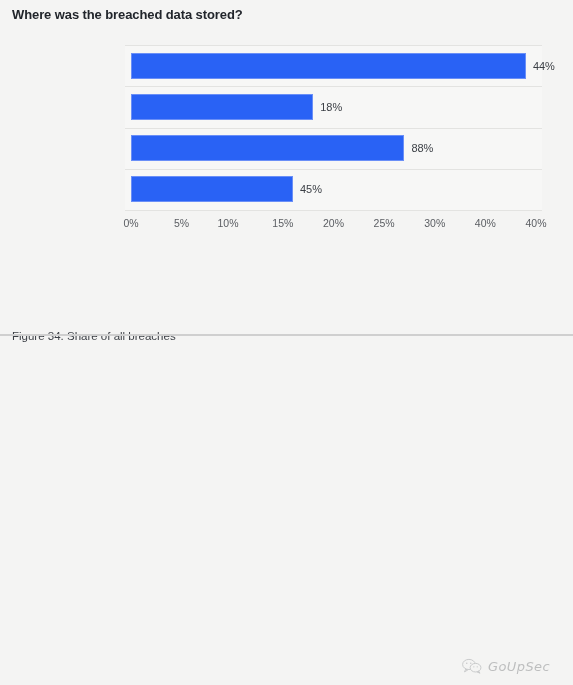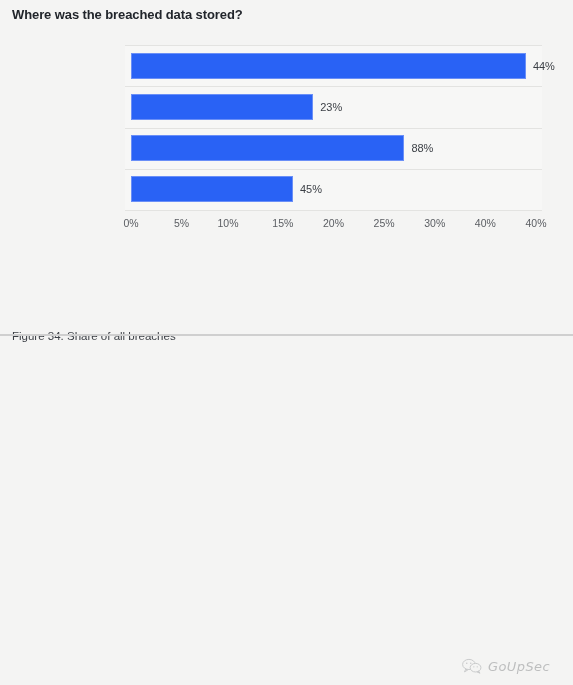--- a/index.html
+++ b/index.html
@@ -191,21 +191,21 @@
 of environments</div>
               <div class="bar-track">
                 <div class="bar" style="width: 394.875px; background: rgb(41, 98, 245); border-color: rgb(106, 143, 247);"></div>
                 <div class="bar-value" style="left: 394.875px;">44%</div>
               </div>
             </div>
             <div class="cat-row" style="top: 41.25px;">
               <div class="cat-label" style="top: 50%; transform: translateY(-50%); right: 280px;">On premises</div>
               <div class="bar-track">
                 <div class="bar" style="width: 182.25px; background: rgb(41, 98, 245); border-color: rgb(106, 143, 247);"></div>
-                <div class="bar-value" style="left: 182.25px;">23%</div>
+                <div class="bar-value" style="left: 182.25px;">18%</div>
               </div>
             </div>
             <div class="cat-row" style="top: 82.5px;">
               <div class="cat-label" style="top: 50%; transform: translateY(-50%); right: 280px;">Public cloud</div>
               <div class="bar-track">
                 <div class="bar" style="width: 273.375px; background: rgb(41, 98, 245); border-color: rgb(106, 143, 247);"></div>
                 <div class="bar-value" style="left: 273.375px;">88%</div>
               </div>
             </div>
             <div class="cat-row" style="top: 123.75px;">

